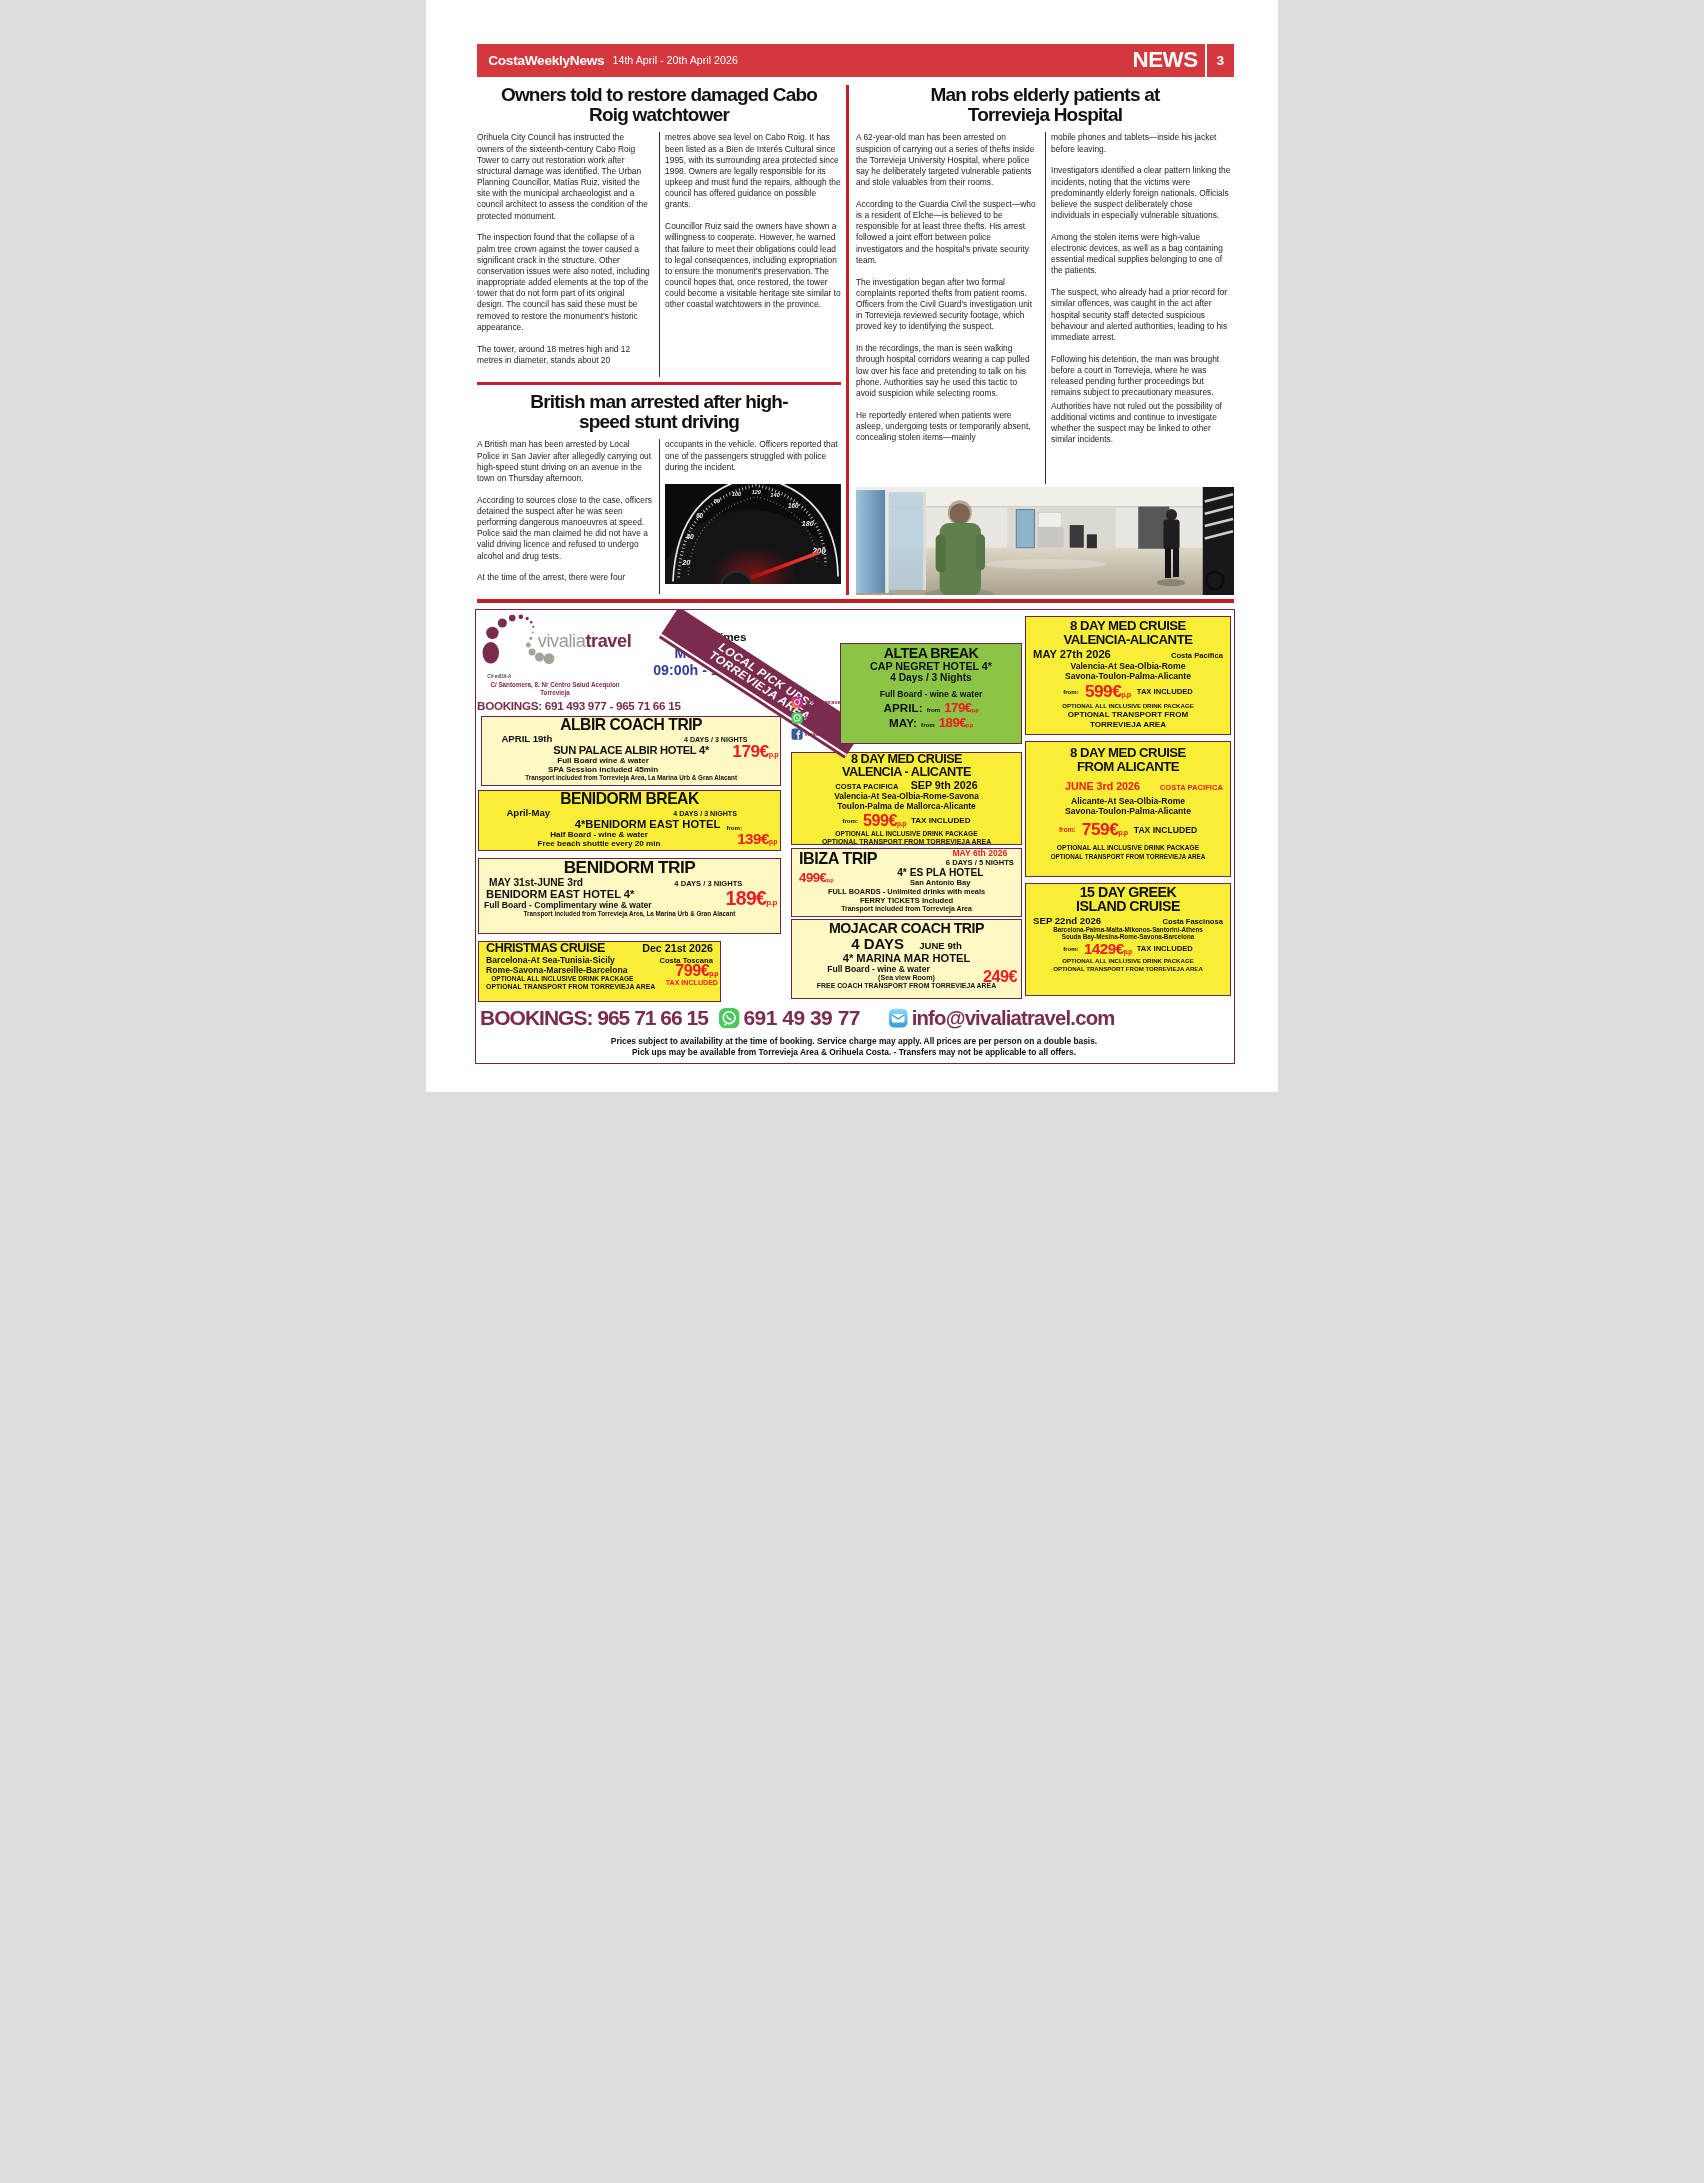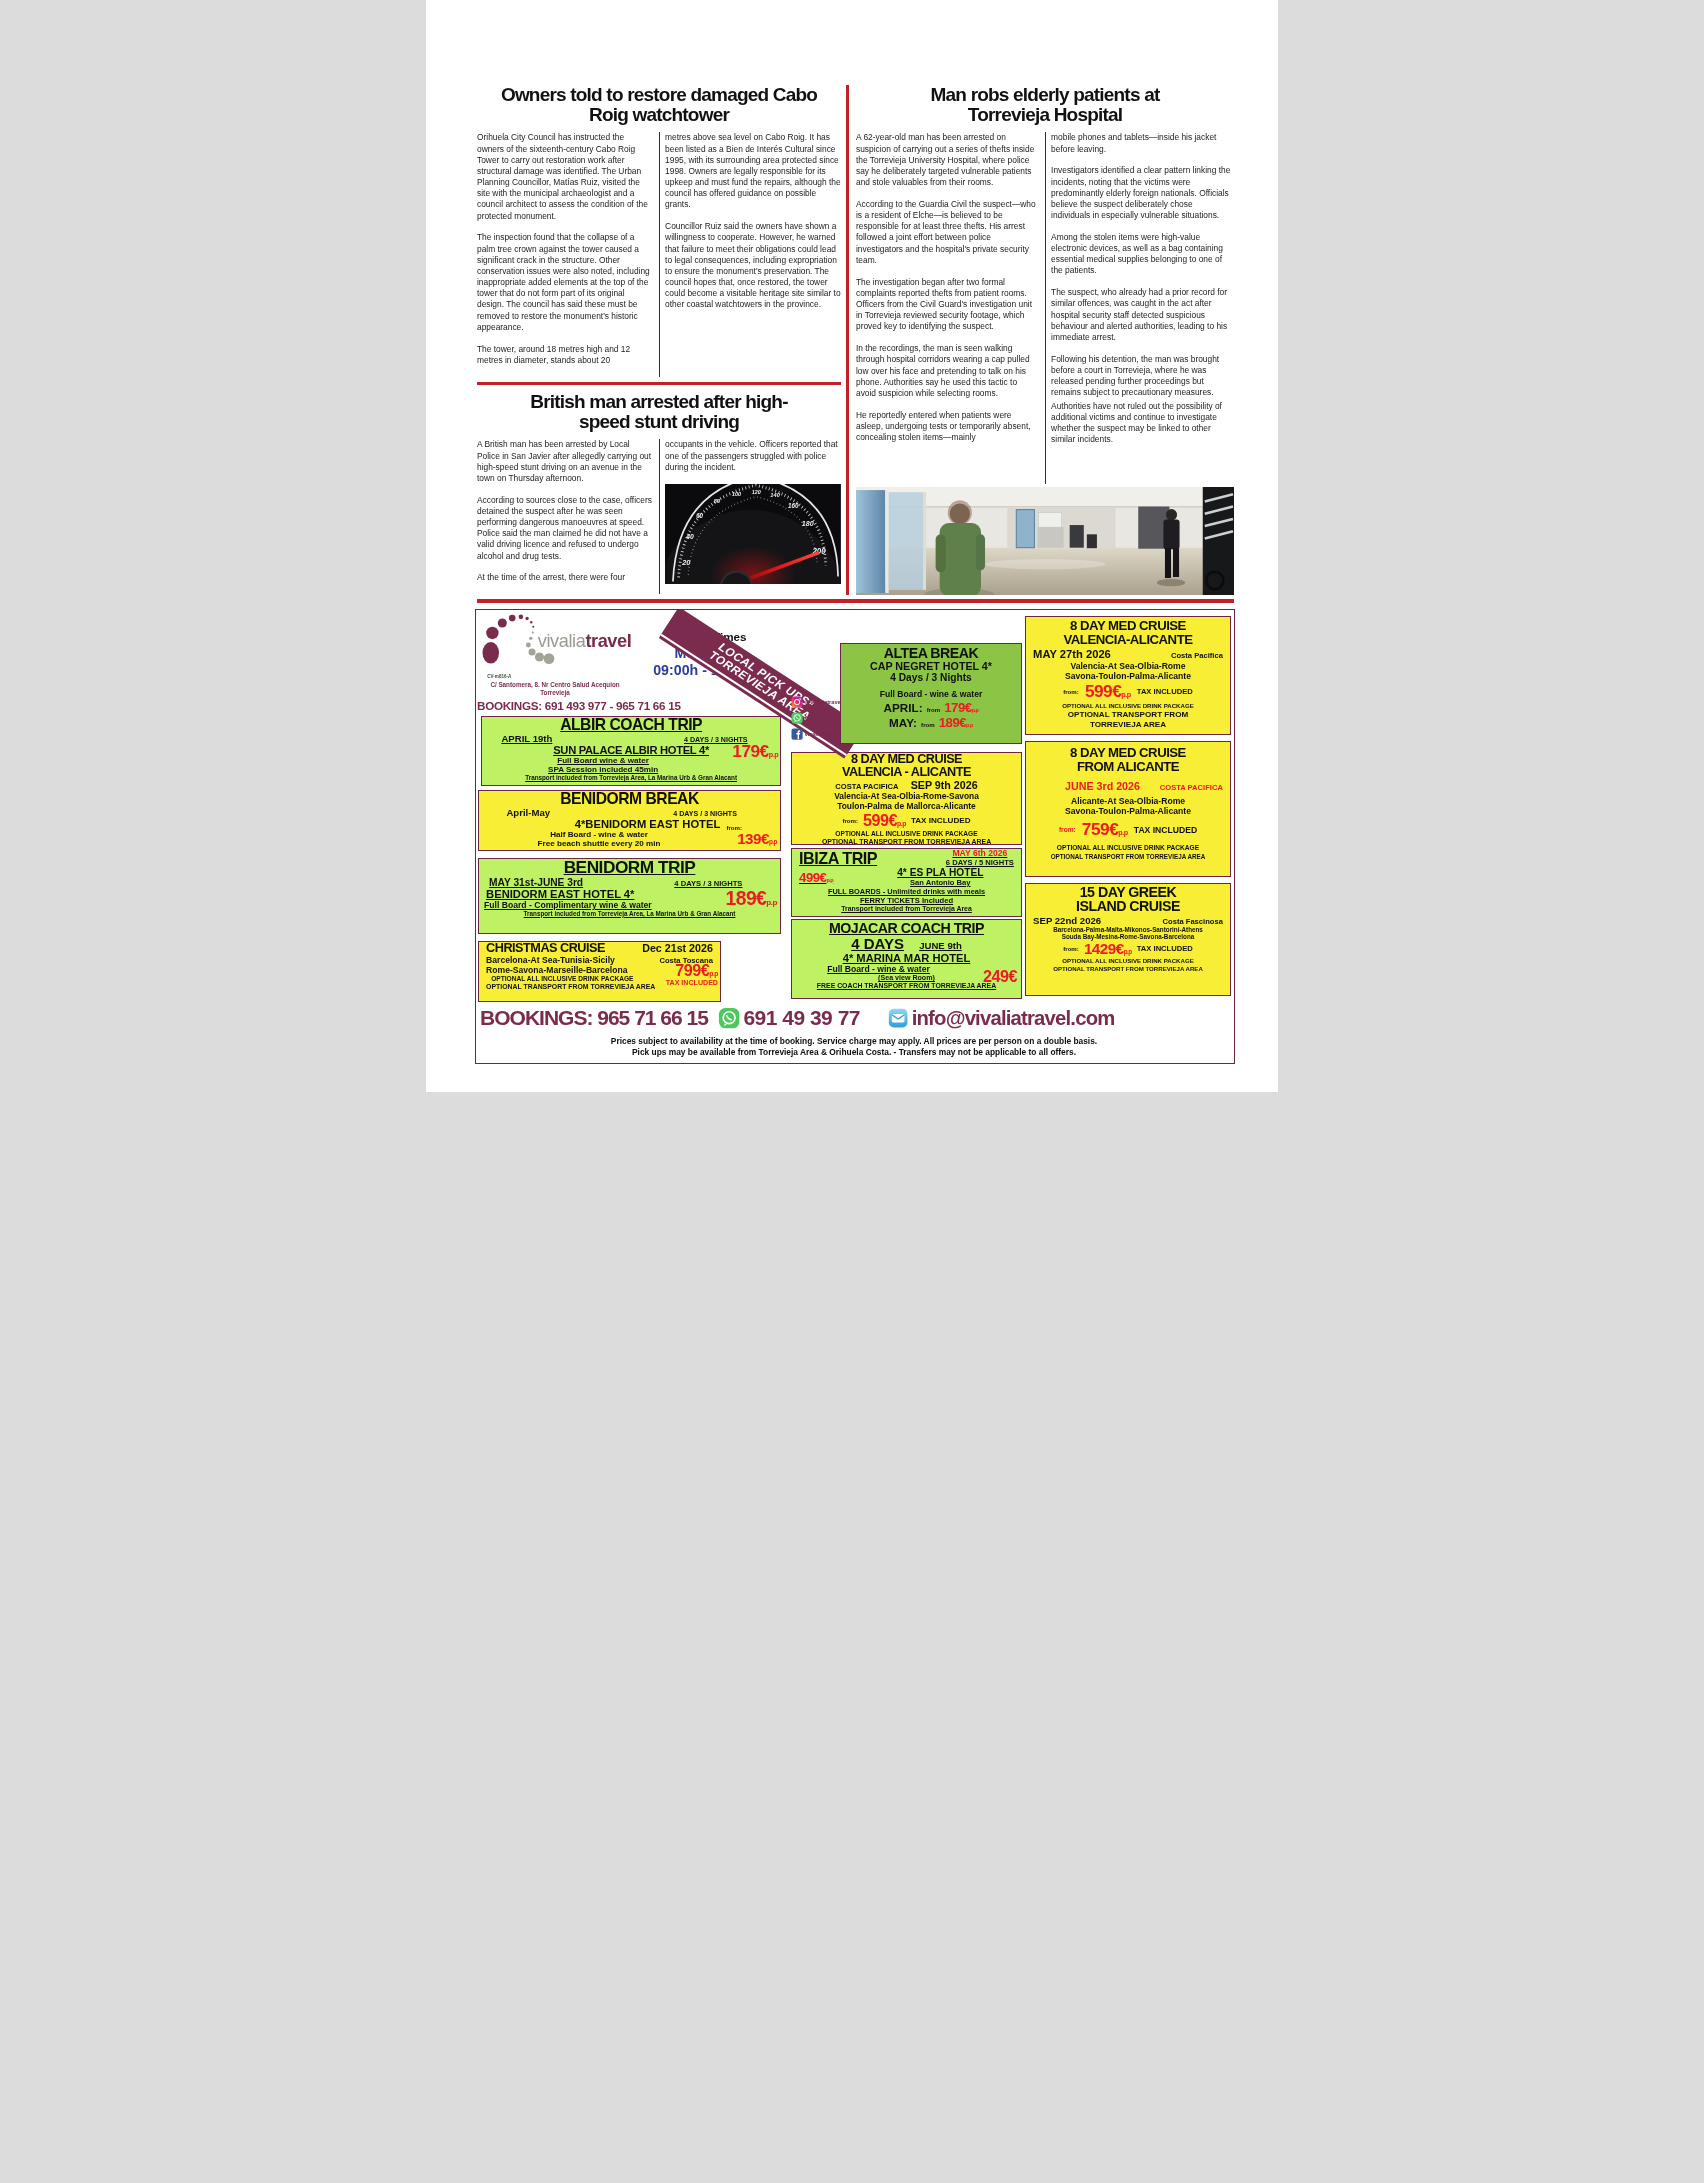--- a/index.html
+++ b/index.html
@@ -35,21 +35,21 @@
   .art-hospital .cols{min-height:352px;}
   .figure{display:block;border:0;margin:3px 0 0 0;}
   .rule-red-ad{position:absolute;left:51px;top:599px;width:757px;height:3.6px;background:#c22026;}
 
   
   .ad{position:absolute;left:49px;top:609px;width:760px;height:455px;background:#fff;
       border:1.5px solid #6b2547;box-sizing:border-box;overflow:hidden;}
   .ad .box{position:absolute;border:1.5px solid #6b2547;box-sizing:border-box;text-align:center;
            color:#101010;overflow:hidden;}
   .bg-yellow{background:#f8ee36;}
-  .bg-green{background:#bef264;text-decoration:underline;}
+  .bg-green{background:#fef9c3;}
   .bg-bright{background:#8cc445;}
   .red{color:#ed1c24;}
   .blue{color:#2a3d9b;}
   .b{font-weight:bold;}
   .pp{font-size:0.42em;font-weight:bold;vertical-align:baseline;}
   .row{display:flex;align-items:baseline;justify-content:space-between;padding:0 7.1px;}
   .stack{display:flex;flex-direction:column;line-height:1.12;}
 
   .logo-area{position:absolute;left:0;top:0;width:311px;height:104px;}
   .reg{position:absolute;left:11.2px;top:64px;font-size:4.6px;font-weight:bold;color:#4a4a44;}
@@ -80,20 +80,28 @@
   .bookings-bot .num{font-size:21px;font-weight:900;color:#7b2b4e;letter-spacing:-0.5px;margin-left:3px;white-space:nowrap;}
   .bookings-bot .mail{font-size:20.3px;font-weight:900;color:#7b2b4e;letter-spacing:-0.8px;margin-left:3px;white-space:nowrap;}
   .disclaimer{position:absolute;left:0;top:426px;width:756px;text-align:center;font-size:8.4px;
               font-weight:bold;color:#0e0e0e;line-height:1.35;}
 </style>
 </head>
 <body>
 
 <div class="page">
 
+  <div class="topbar">
+    <span class="paper">CostaWeeklyNews</span>
+    <span class="daterange">14th April - 20th April 2026</span>
+    <span class="spacer"></span>
+    <span class="section">NEWS</span>
+    <span class="vdiv"></span>
+    <span class="pagenum">3</span>
+  </div>
 
   <section class="art art-cabo">
     <h1>Owners told to restore damaged Cabo Roig watchtower</h1>
     <div class="cols">
       <div class="col">
         <p>Orihuela City Council has instructed the owners of the sixteenth-century Cabo Roig Tower to carry out restoration work after structural damage was identified. The Urban Planning Councillor, Matías Ruiz, visited the site with the municipal archaeologist and a council architect to assess the condition of the protected monument.</p>
         <p>The inspection found that the collapse of a palm tree crown against the tower caused a significant crack in the structure. Other conservation issues were also noted, including inappropriate added elements at the top of the tower that do not form part of its original design. The council has said these must be removed to restore the monument's historic appearance.</p>
         <p>The tower, around 18 metres high and 12 metres in diameter, stands about 20</p>
       </div>
       <div class="colsep"></div>

